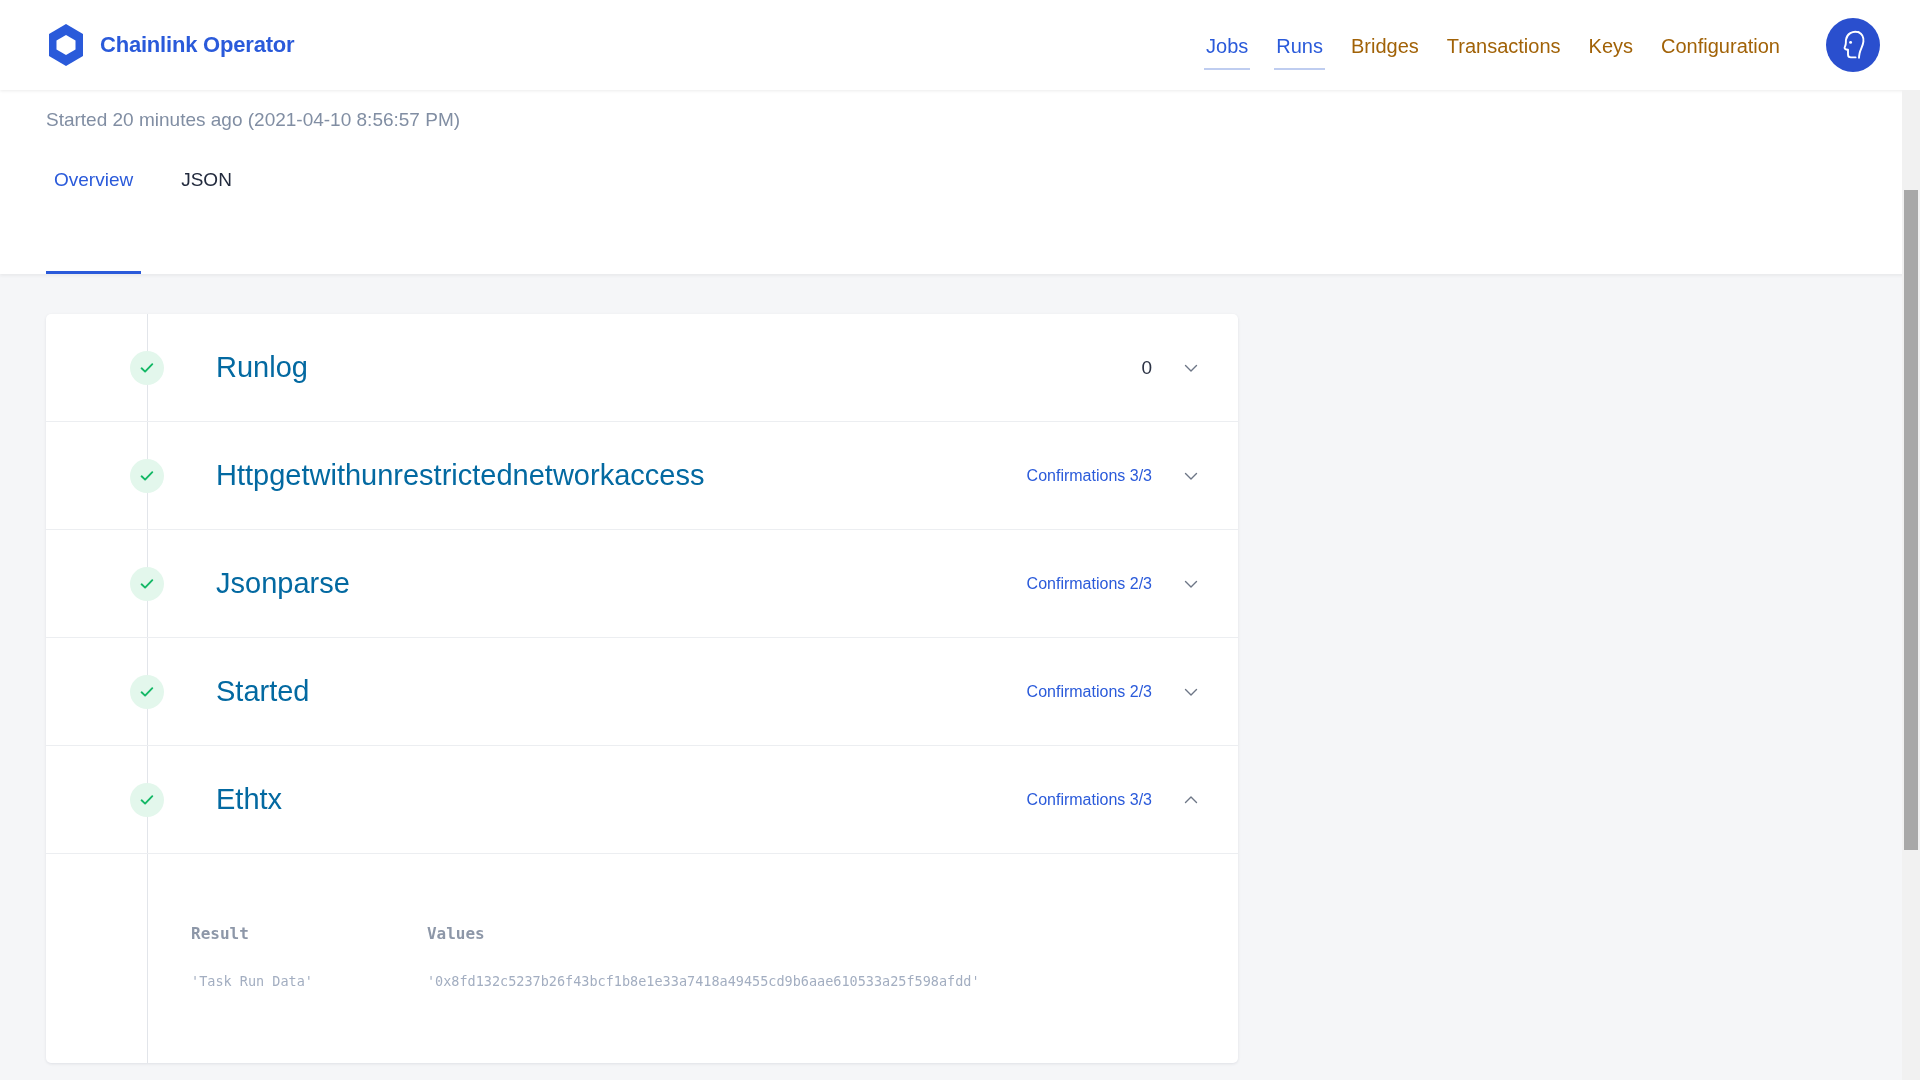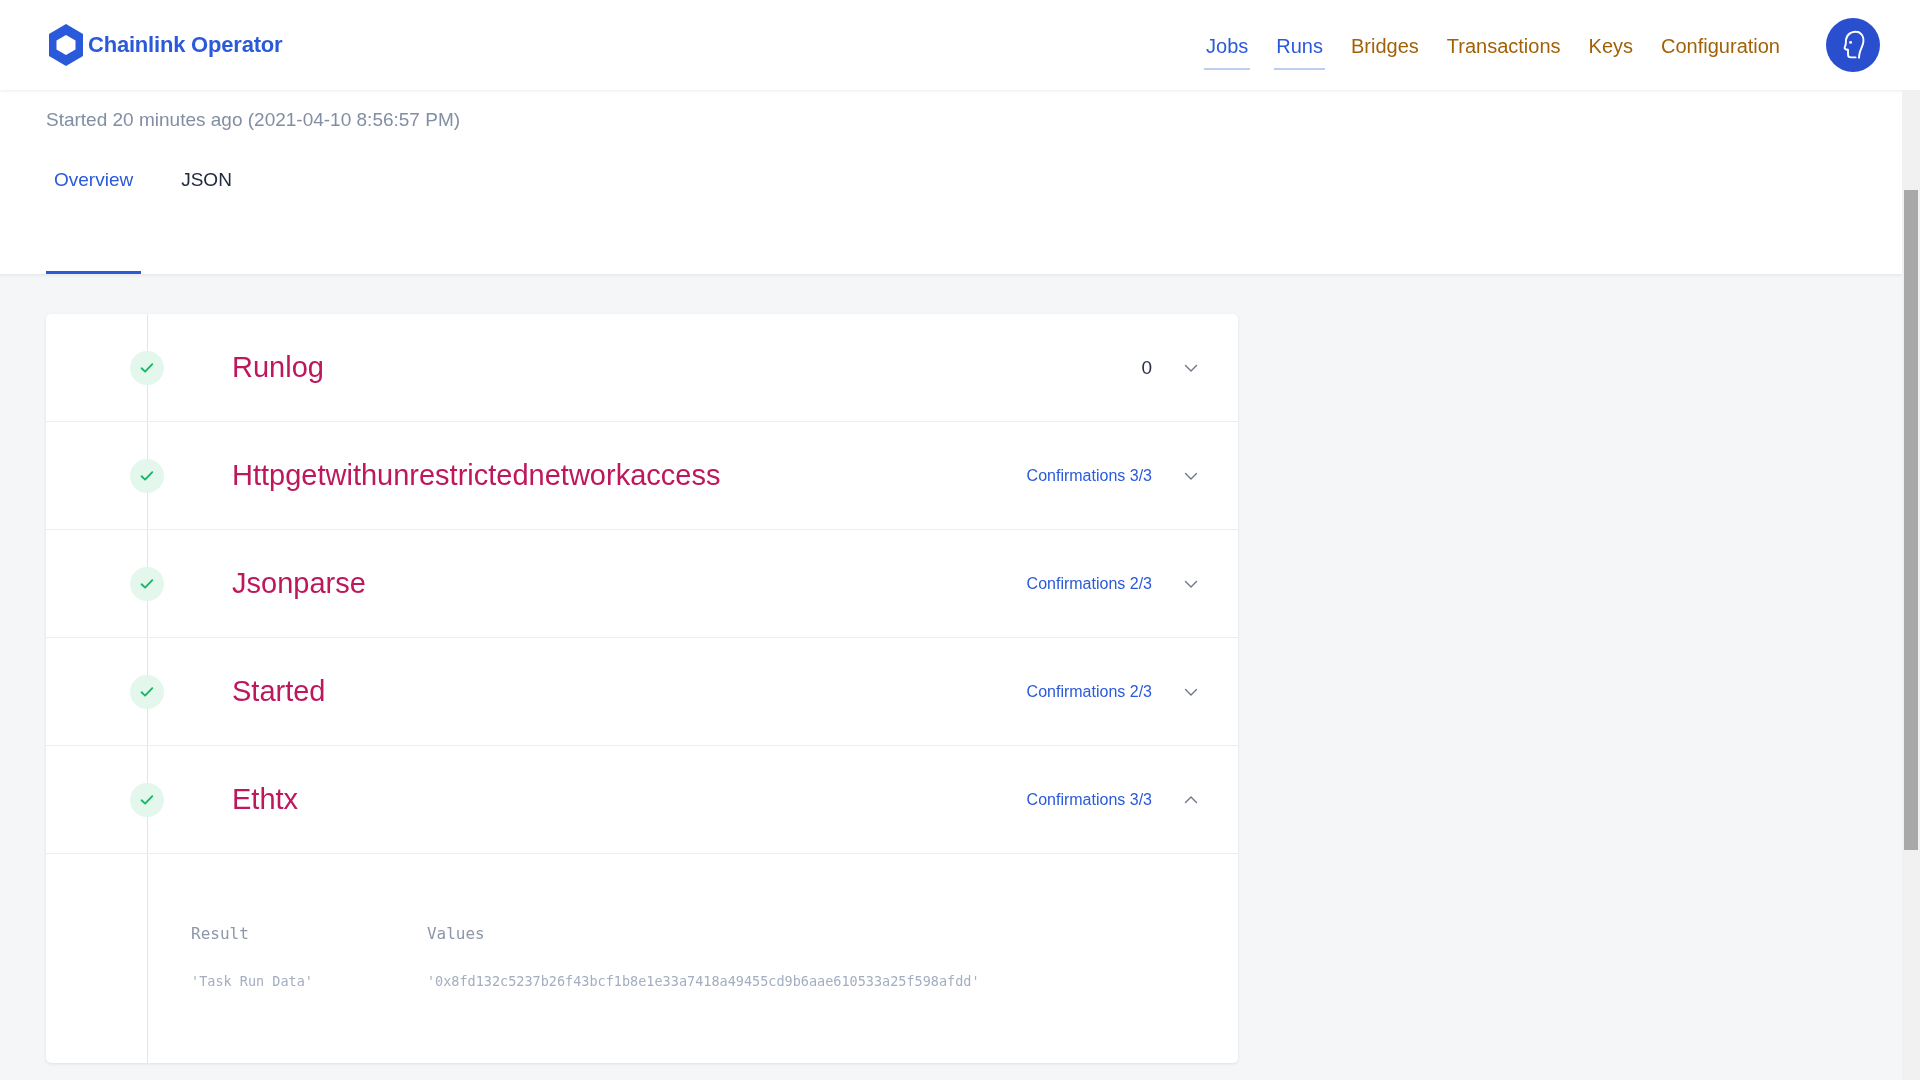--- a/index.html
+++ b/index.html
@@ -14,21 +14,21 @@
   .app-header {
     position: relative;
     height: 90px;
     background: #ffffff;
     display: flex;
     align-items: center;
     padding: 0 40px 0 46px;
     box-shadow: 0 1px 3px rgba(0,0,0,0.08);
     z-index: 20;
   }
-  .brand { display: flex; align-items: center; gap: 2px; justify-content: flex-end; }
+  .brand { display: flex; align-items: center; gap: 14px; justify-content: flex-end; }
   .brand-logo { width: 40px; height: 44px; display: block; }
   .brand-name {
     font-size: 22px; font-weight: bold; color: #2a5ada;
     letter-spacing: -0.2px; white-space: nowrap;
   }
 
   .nav { margin-left: auto; display: flex; align-items: center; gap: 24px; }
   .nav-item {
     position: relative;
     font-size: 20px;
@@ -115,37 +115,37 @@
 
   .status-dot {
     width: 34px; height: 34px; border-radius: 50%;
     background: #e3f7ec;
     margin-left: 84px;
     display: flex; align-items: center; justify-content: center;
     flex: 0 0 auto;
     z-index: 2;
   }
   .task-name {
-    font-size: 29px; color: #be185d;
-    margin-left: 68px;
+    font-size: 29px; color: #0369a1;
+    margin-left: 52px;
     white-space: nowrap;
   }
   .task-meta { margin-left: auto; display: flex; align-items: center; gap: 30px; }
   .confirm-text { font-size: 16px; color: #2a5ada; white-space: nowrap; }
   .count-text  { font-size: 19px; color: #2b3244; }
   .chev { width: 18px; height: 18px; flex: 0 0 auto; }
 
   .task-detail {
     padding: 70px 0 74px 145px;
   }
   .kv-table { border-collapse: collapse; }
   .kv-table th {
     text-align: left;
     font-family: "DejaVu Sans Mono", monospace;
-    font-size: 16px; font-weight: normal;
+    font-size: 16px; font-weight: bold;
     color: #8d97a8;
     padding: 0 0 30px 0;
   }
   .kv-table th.col-values { padding-left: 114px; }
   .kv-table td {
     font-family: "DejaVu Sans Mono", monospace;
     font-size: 13.5px;
     color: #a3aec1;
     white-space: nowrap;
     vertical-align: top;

